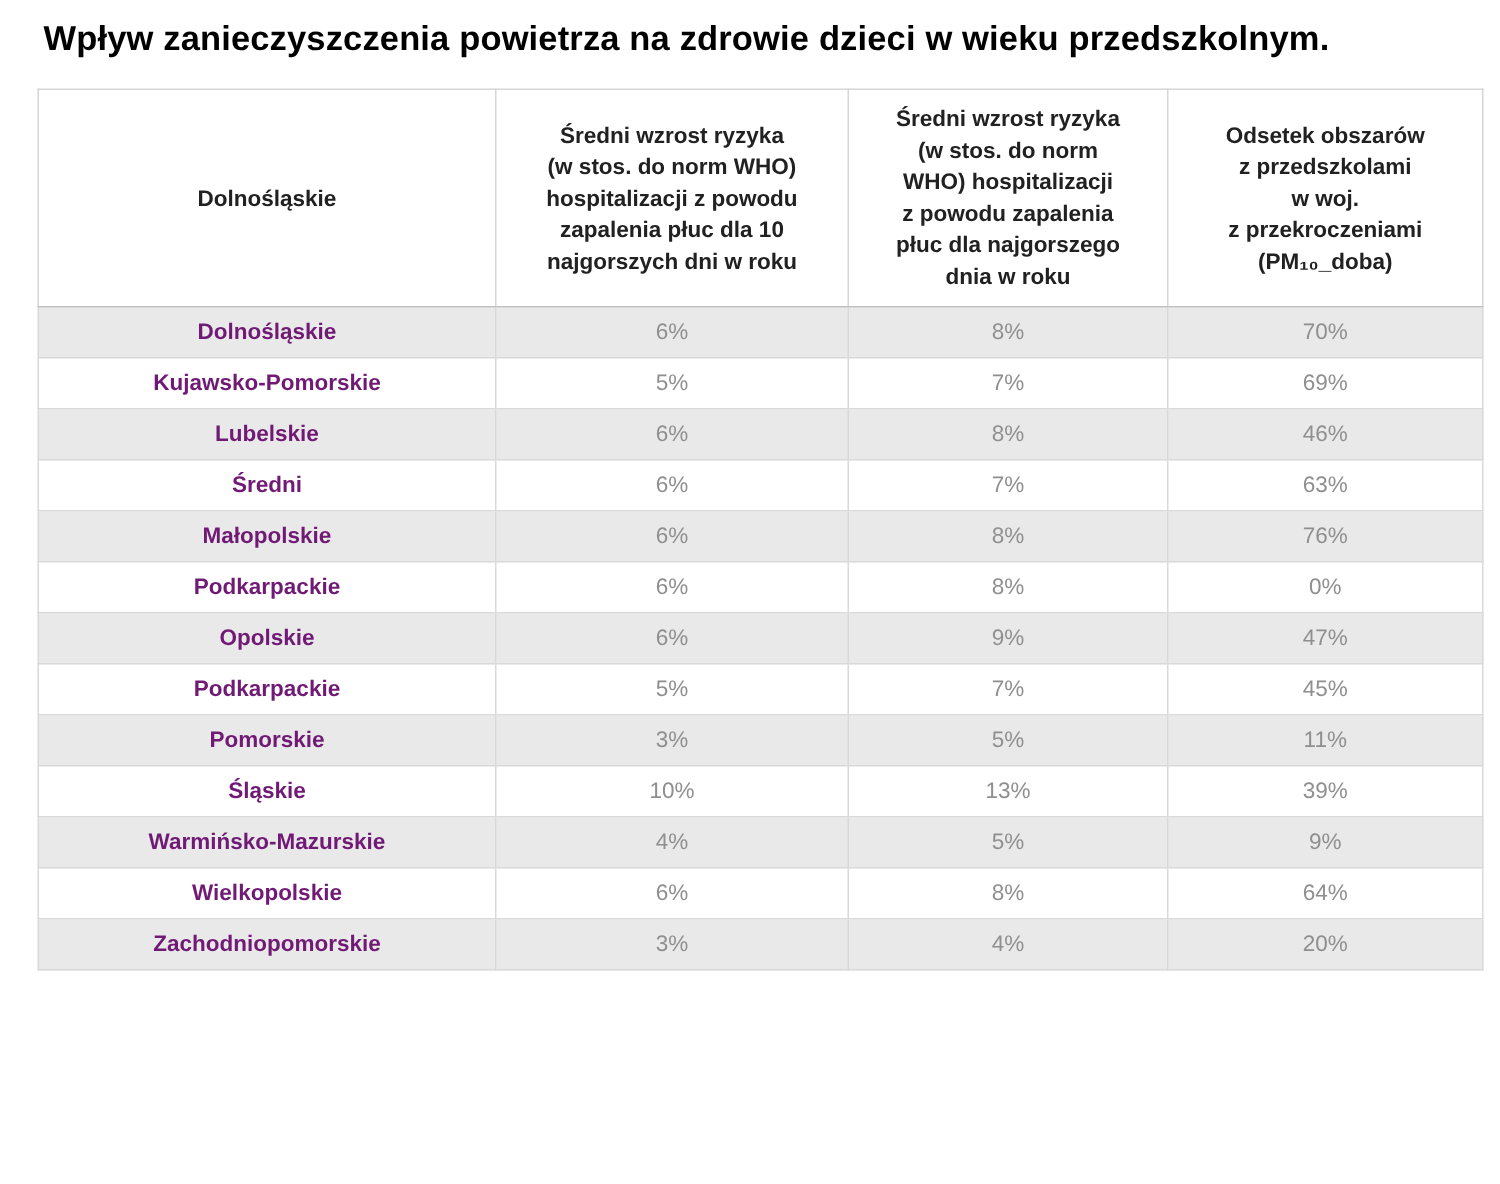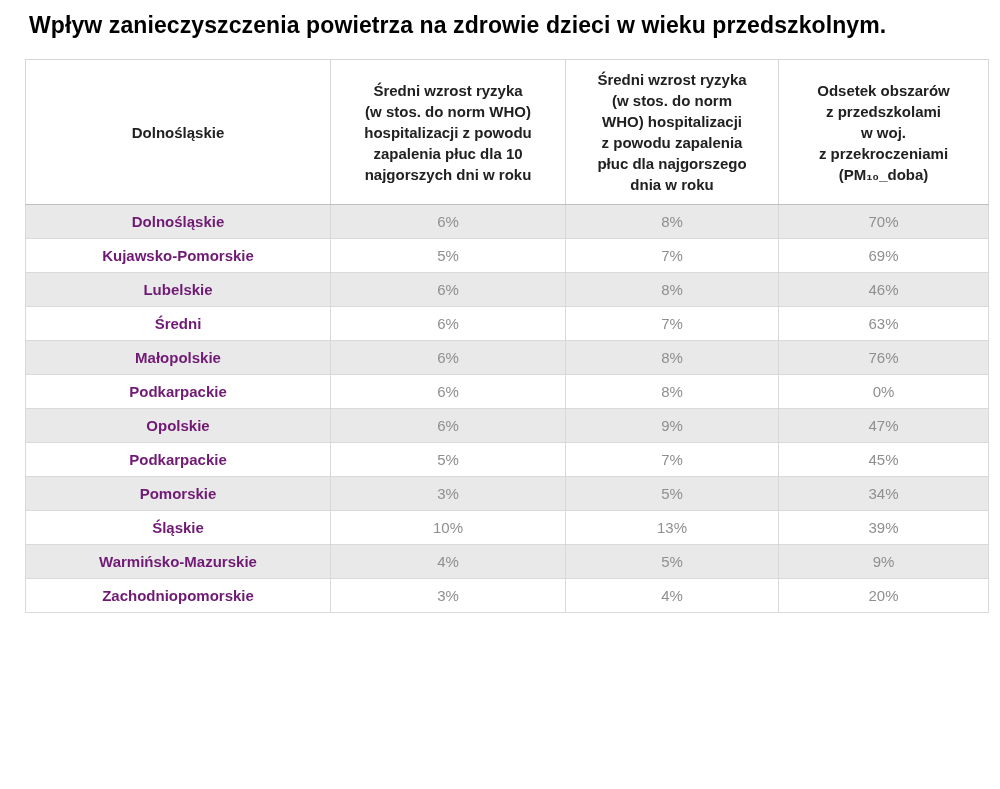--- a/index.html
+++ b/index.html
@@ -139,35 +139,41 @@
         <tr>
           <th>Podkarpackie</th>
           <td>5%</td>
           <td>7%</td>
           <td>45%</td>
         </tr>
         <tr>
           <th>Pomorskie</th>
           <td>3%</td>
           <td>5%</td>
-          <td>34%</td>
+          <td>11%</td>
         </tr>
         <tr>
           <th>Śląskie</th>
           <td>10%</td>
           <td>13%</td>
           <td>39%</td>
         </tr>
         <tr>
           <th>Warmińsko-Mazurskie</th>
           <td>4%</td>
           <td>5%</td>
           <td>9%</td>
         </tr>
         <tr>
+          <th>Wielkopolskie</th>
+          <td>6%</td>
+          <td>8%</td>
+          <td>64%</td>
+        </tr>
+        <tr>
           <th>Zachodniopomorskie</th>
           <td>3%</td>
           <td>4%</td>
           <td>20%</td>
         </tr>
       </tbody>
   </table>
 
 </div>
 

